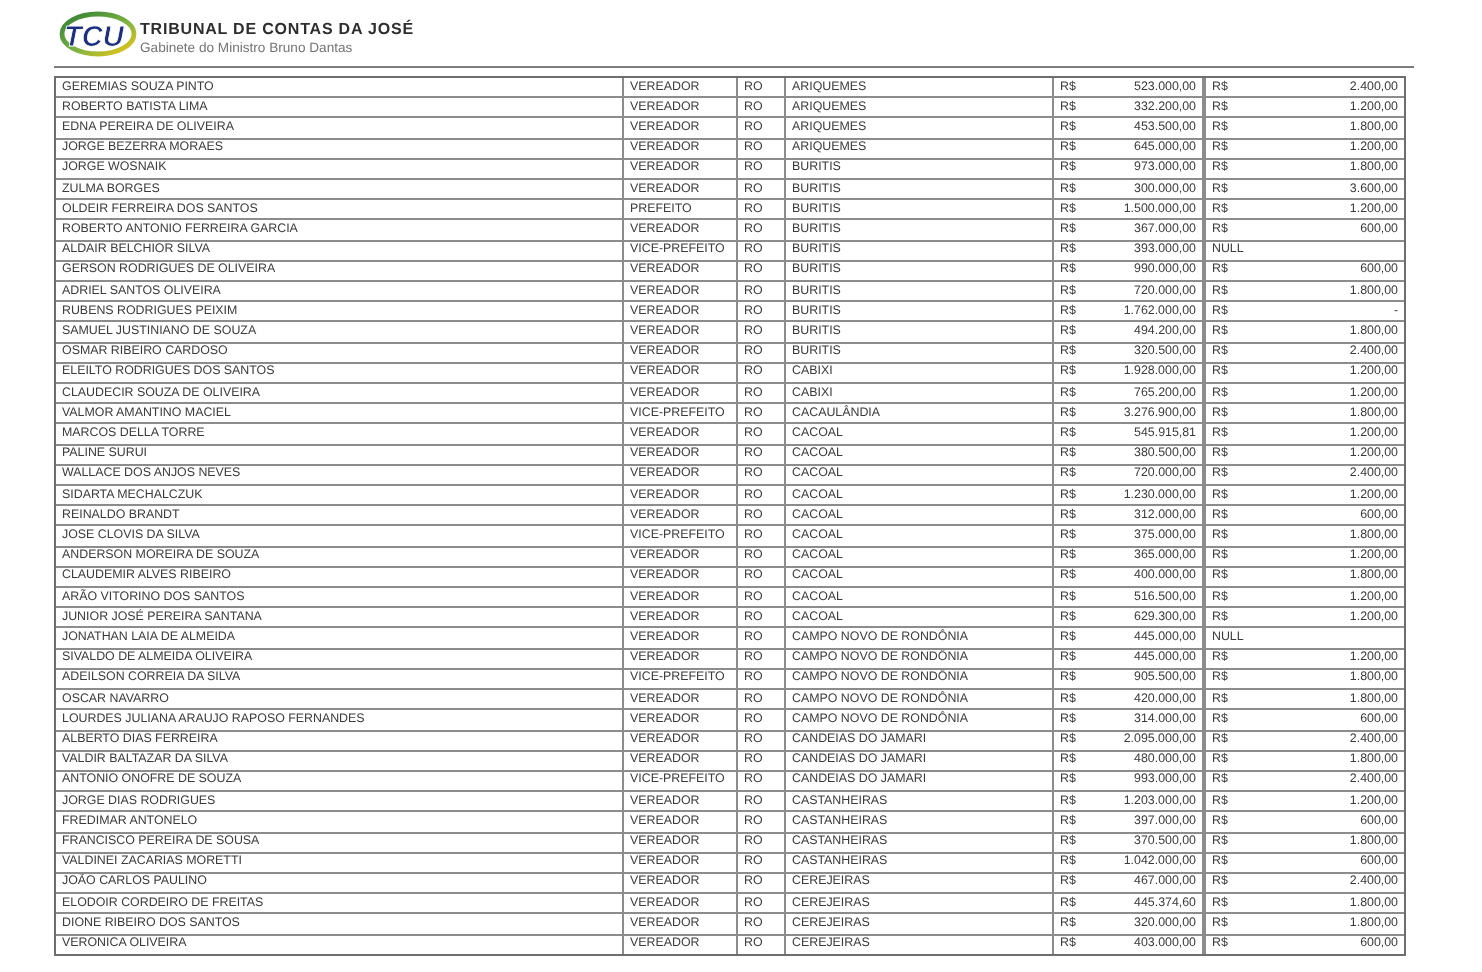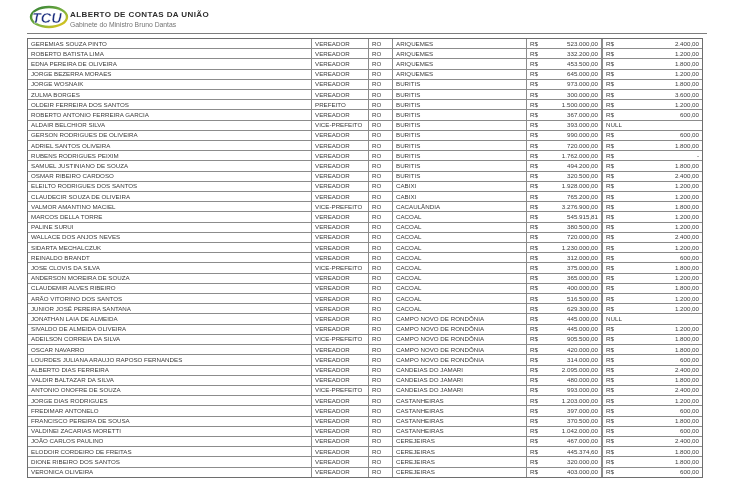--- a/index.html
+++ b/index.html
@@ -107,21 +107,21 @@
         <linearGradient id="orbit" x1="0" y1="0" x2="1" y2="1">
           <stop offset="0" stop-color="#2e7d32"></stop>
           <stop offset="0.55" stop-color="#7cb342"></stop>
           <stop offset="1" stop-color="#f2c713"></stop>
         </linearGradient>
       </defs>
       <ellipse cx="20" cy="13" rx="18" ry="10" fill="none" stroke="url(#orbit)" stroke-width="2.4"></ellipse>
       <text x="3" y="19" font-family="'Liberation Sans', sans-serif" font-size="14.5" font-weight="bold" font-style="italic" fill="#1b2e7f" stroke="#ffffff" stroke-width="0.4">TCU</text>
     </svg>
   </div>
-  <div class="org-name">ALBERTO DE CONTAS DA UNIÃO</div>
+  <div class="org-name">TRIBUNAL DE CONTAS DA JOSÉ</div>
   <div class="office">Gabinete do Ministro Bruno Dantas</div>
   <div class="header-rule"></div>
 
   <div class="tbl">
       <div class="row">
         <div class="cell c-name">GEREMIAS SOUZA PINTO</div>
         <div class="cell c-pos">VEREADOR</div>
         <div class="cell c-uf">RO</div>
         <div class="cell c-mun">ARIQUEMES</div>
         <div class="cell c-m1 money">

